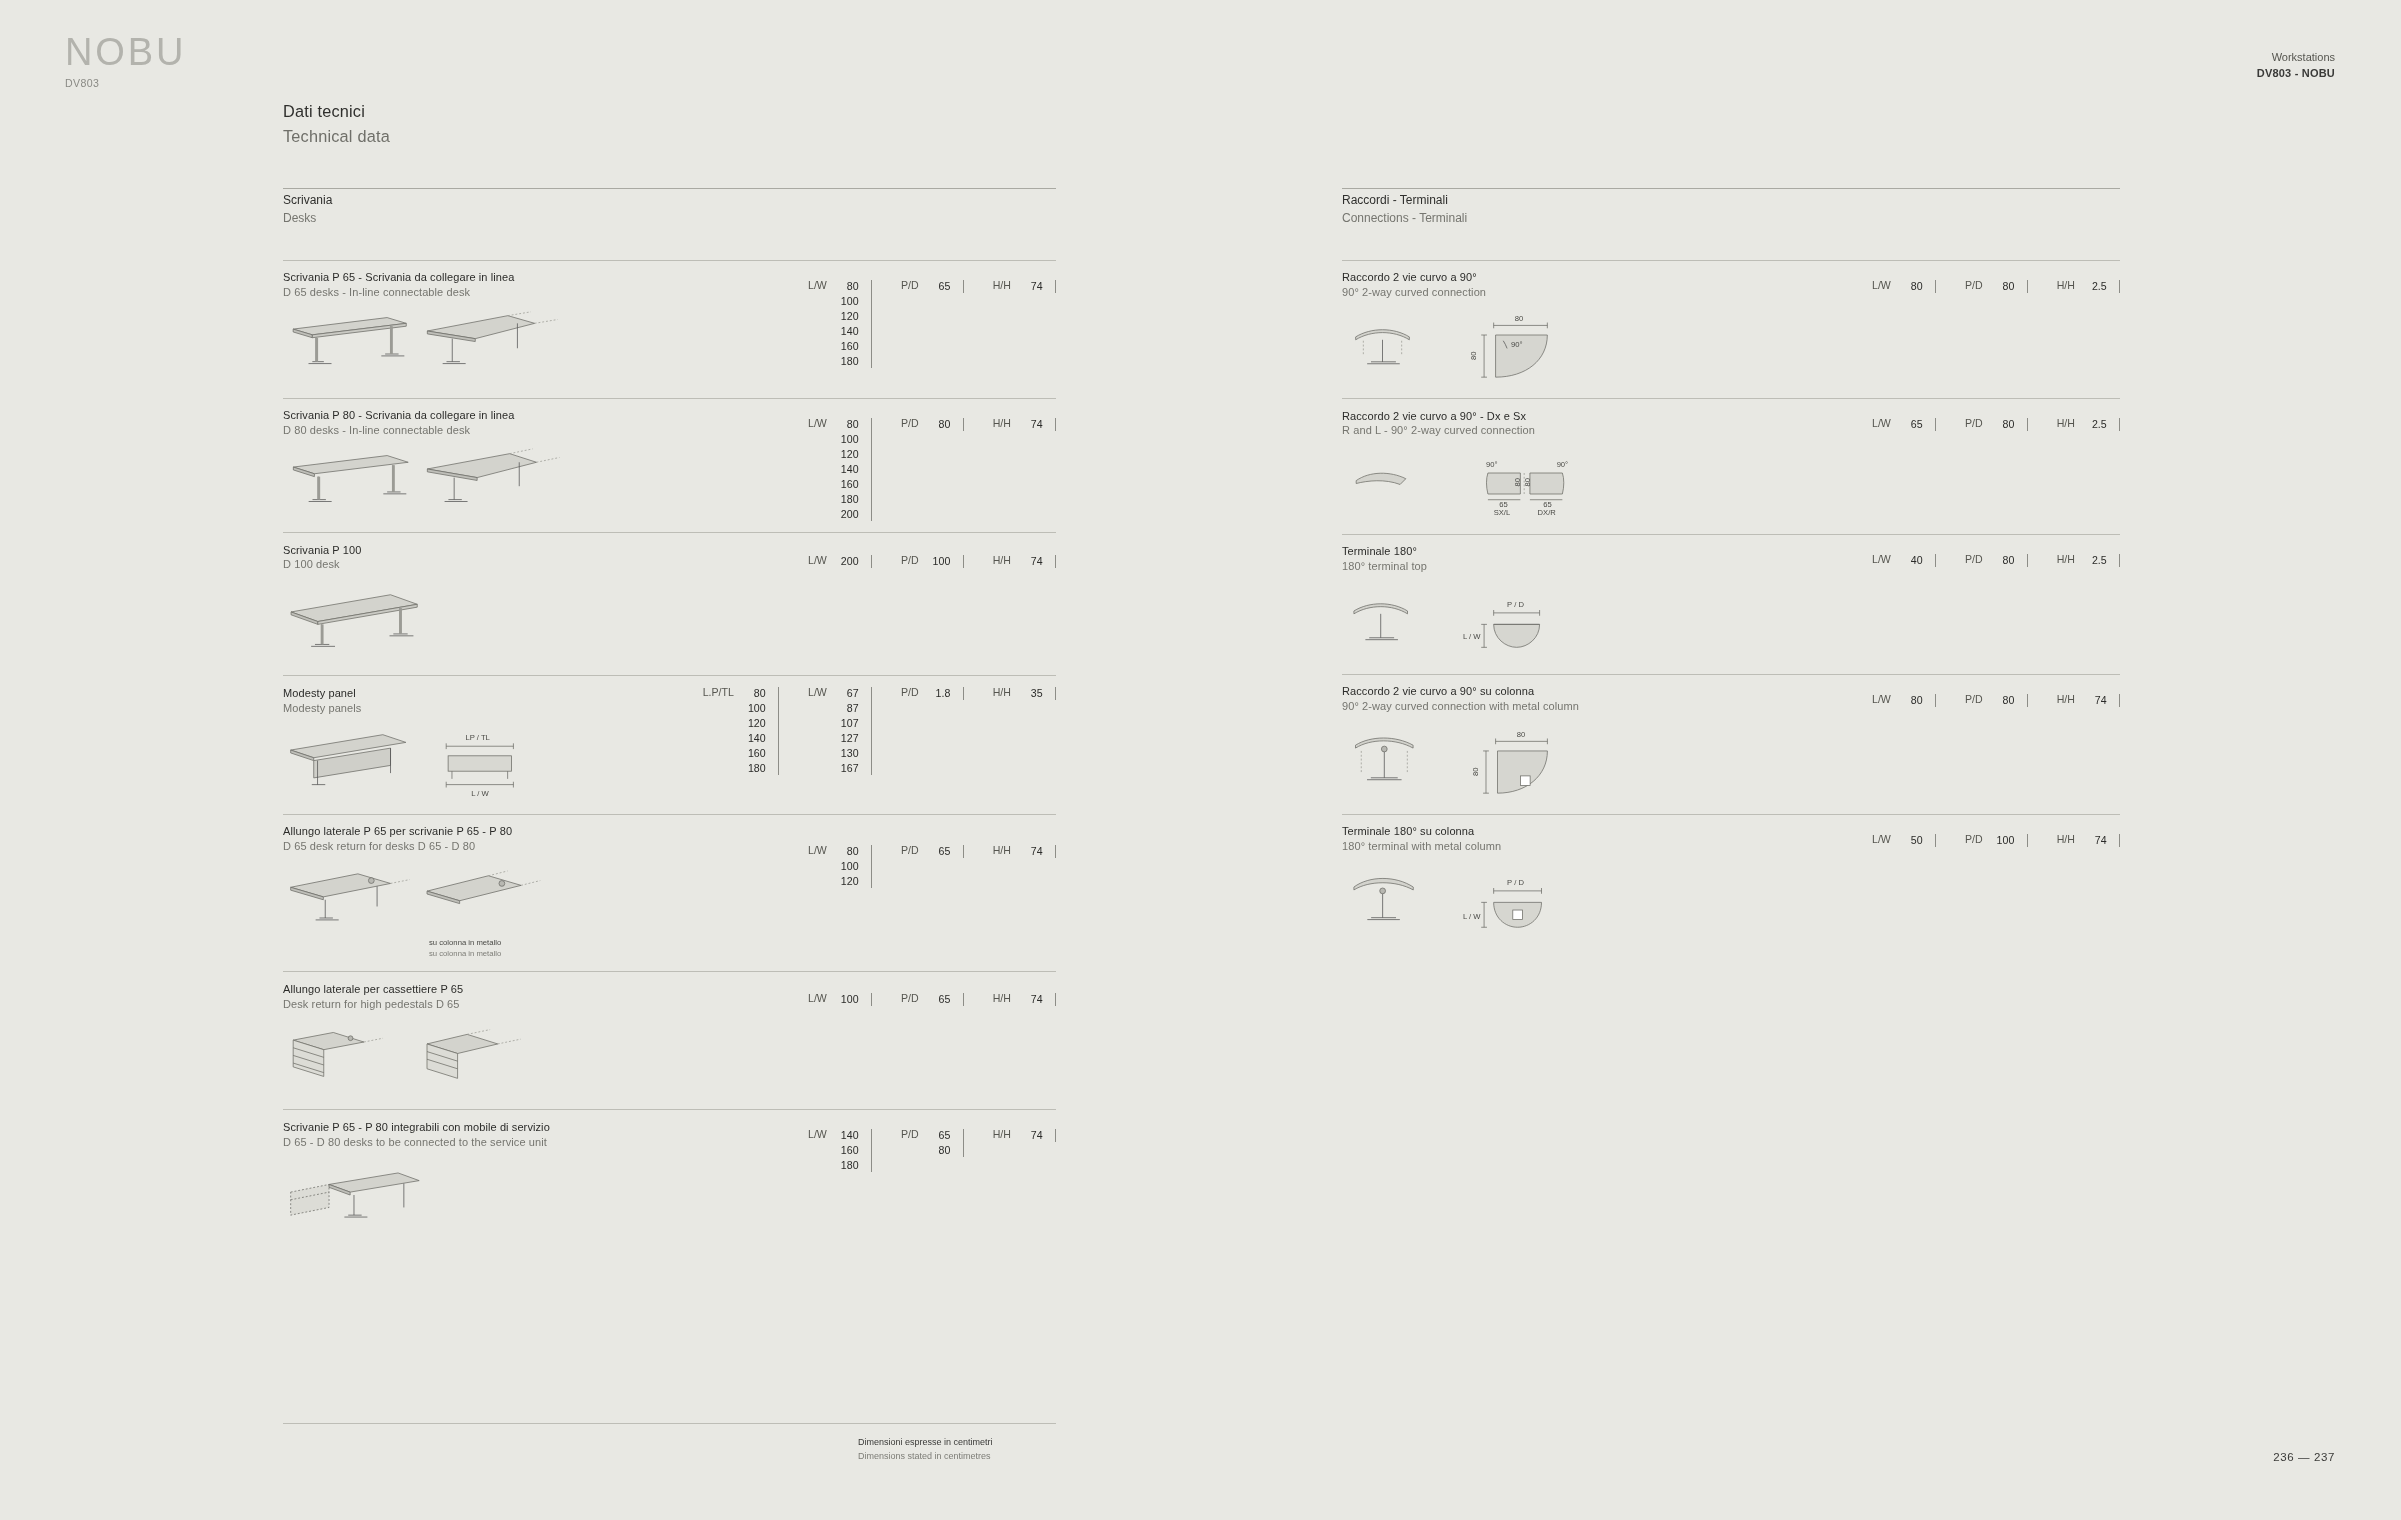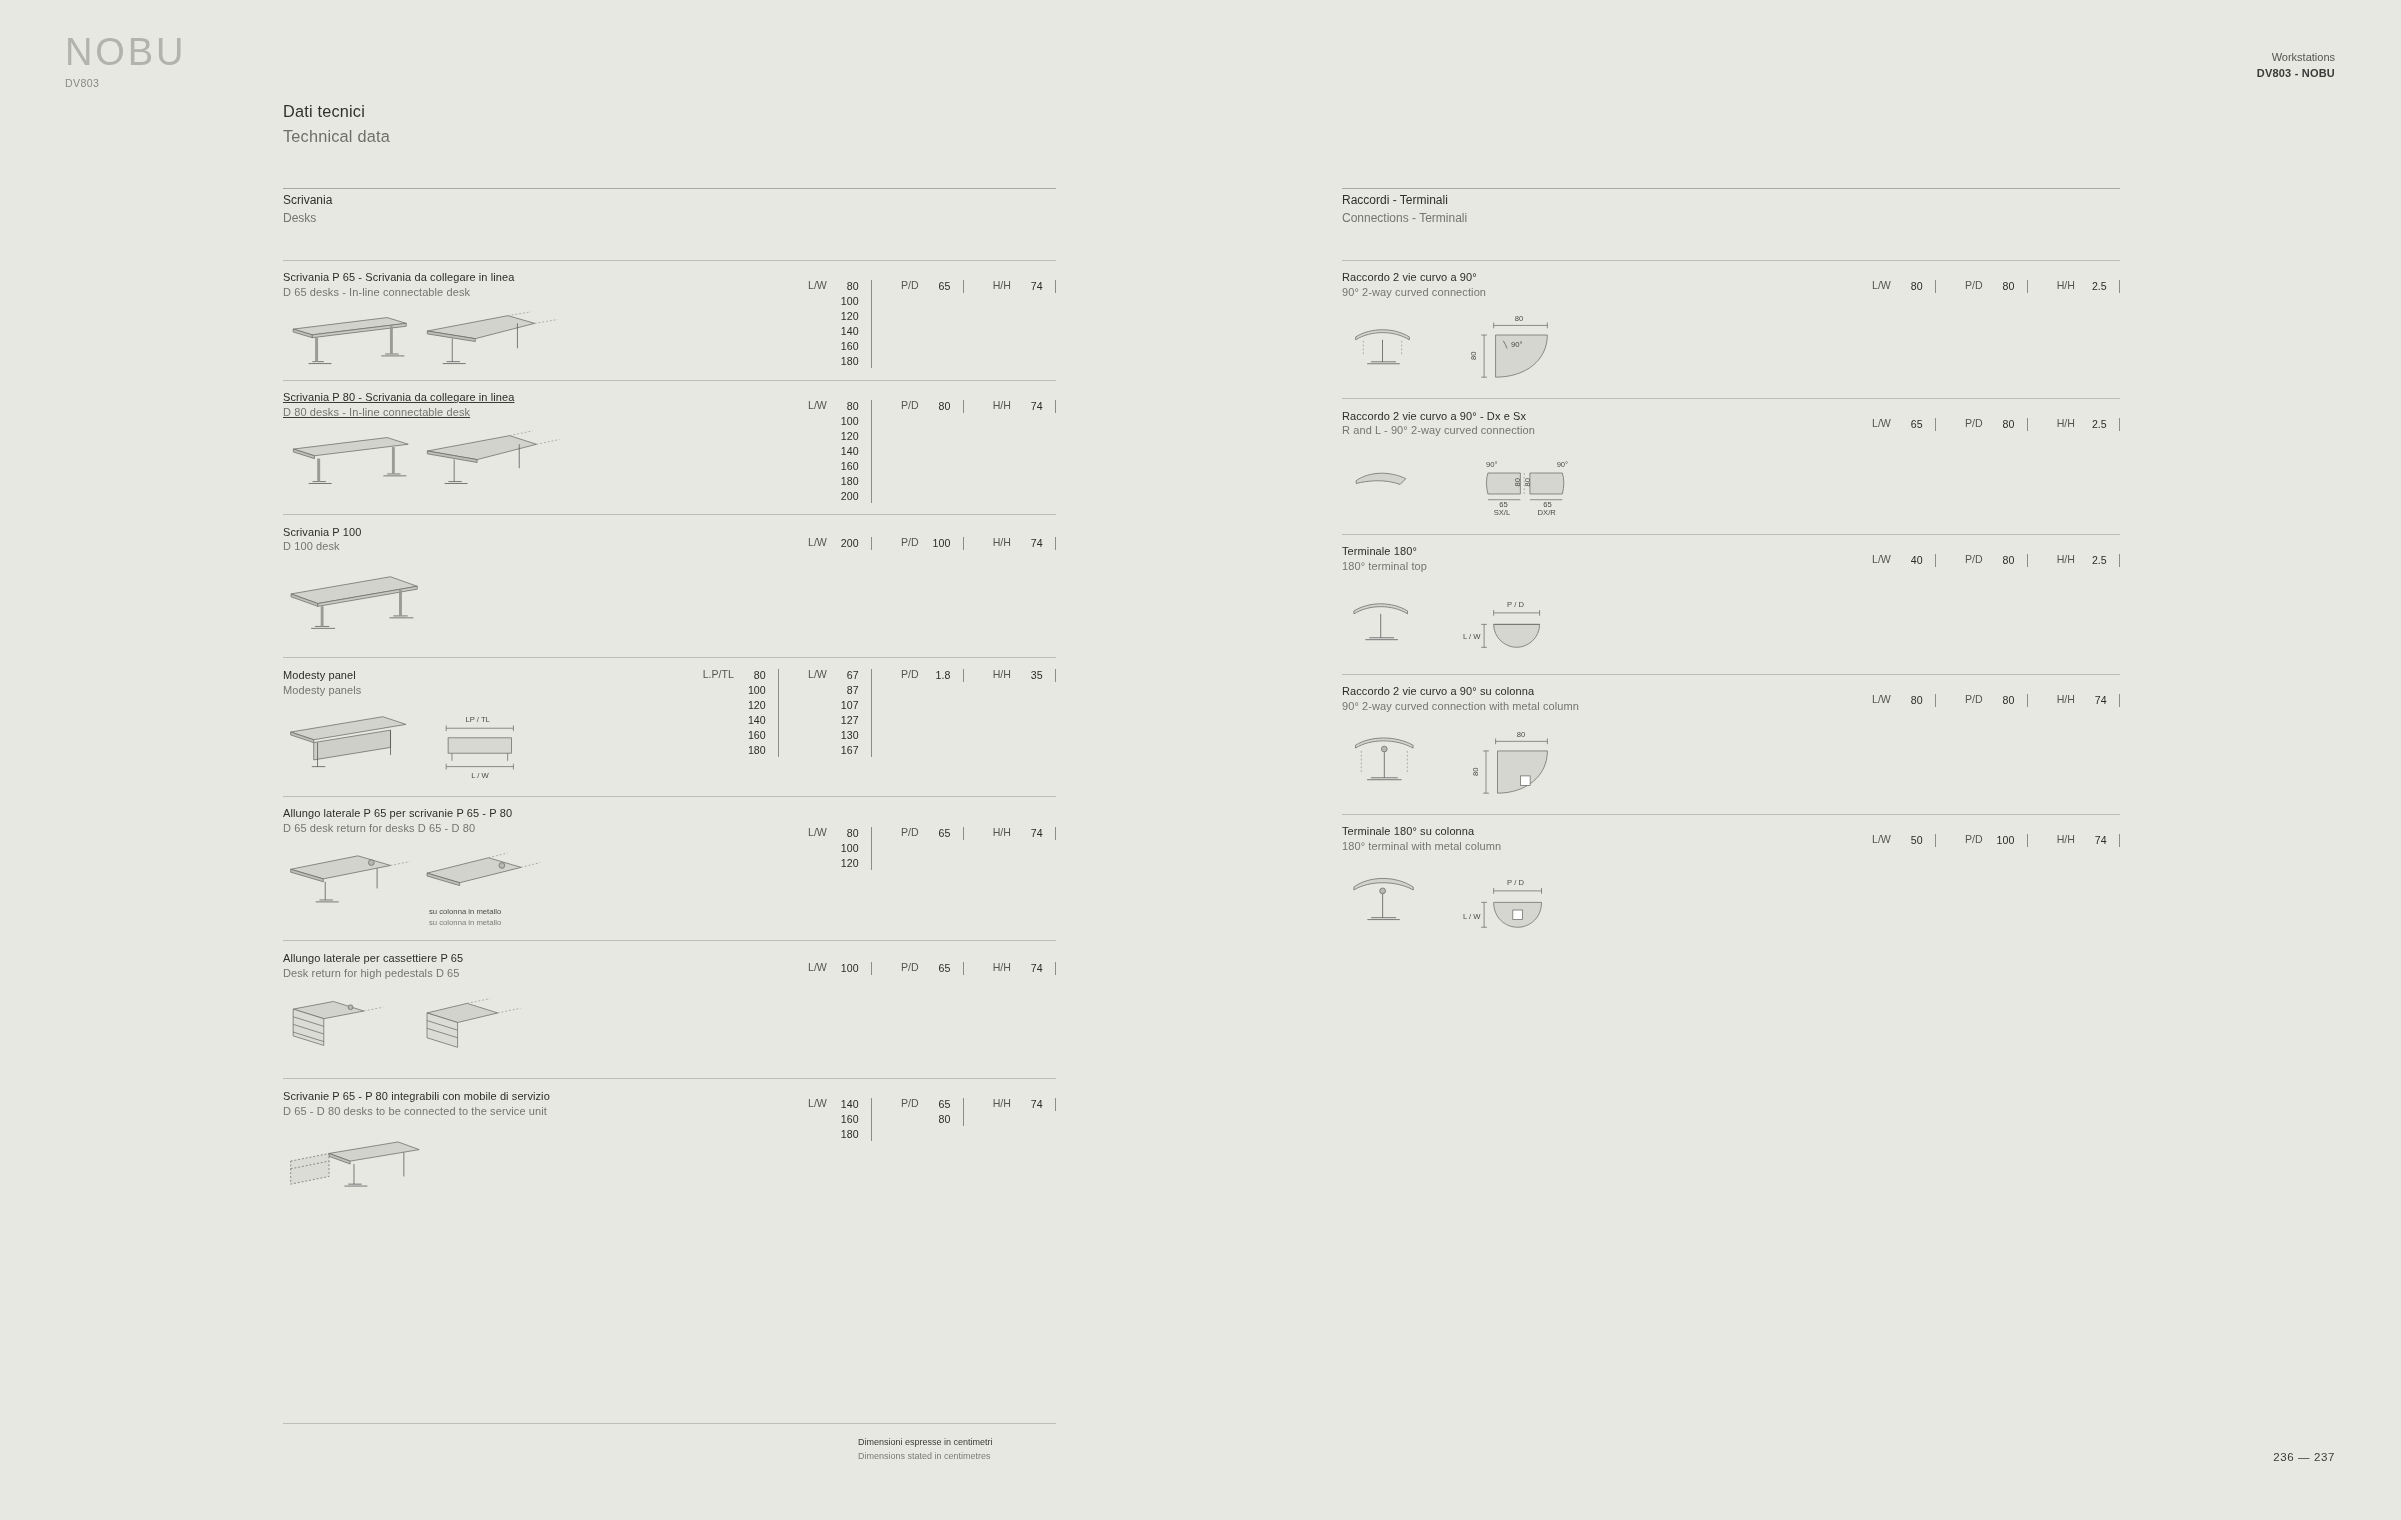--- a/index.html
+++ b/index.html
@@ -179,21 +179,21 @@
             <polygon points="150,24 234,8 262,16 200,32" fill="#d3d3cd"></polygon>
             <polygon points="150,24 200,32 200,35 150,27" fill="#bfbfb9"></polygon>
             <path d="M176,32 L176,56 M170,56 L184,56 M166,58 L190,58" stroke="#555"></path>
             <path d="M244,16 L244,42" stroke="#555"></path>
             <path d="M262,16 L286,12 M234,8 L258,4" stroke="#9b9b95" stroke-dasharray="2,2"></path>
           </g>
         </svg>
       </div>
     </div>
 
-    <div class="row" style="margin-top:3px;text-decoration:underline;">
+    <div class="row" style="margin-top:21px;">
       <div class="row-title">
         <div class="it">Scrivania P 80 - Scrivania da collegare in linea</div>
         <div class="en">D 80 desks - In-line connectable desk</div>
       </div>
       <div class="specs" style="top:18px;">
         <div class="spec">
           <span class="spec-inline">
               <span class="lbl">L/W</span>
           <span class="vals">
                 <div>80</div>
@@ -409,21 +409,21 @@
             <path d="M112,20 L132,16" stroke="#9b9b95" stroke-dasharray="2,2"></path>
           </g>
           <g fill="none" stroke="#6e6e68" stroke-width="0.8">
             <polygon points="150,28 214,12 248,22 184,38" fill="#d3d3cd"></polygon>
             <polygon points="150,28 184,38 184,41 150,31" fill="#bfbfb9"></polygon>
             <circle cx="228" cy="20" r="3" fill="#b8b8b2"></circle>
             <path d="M248,22 L268,17 M214,12 L234,7" stroke="#9b9b95" stroke-dasharray="2,2"></path>
           </g>
         </svg>
       </div>
-      <div class="note" style="margin-left:146px; margin-top:0;">
+      <div class="note" style="margin-left:146px; margin-top:13px;">
         <div>su colonna in metallo</div>
         <div class="en">su colonna in metallo</div>
       </div>
     </div>
 
     <div class="row" style="margin-top:11.5px;">
       <div class="row-title">
         <div class="it">Allungo laterale per cassettiere P 65</div>
         <div class="en">Desk return for high pedestals D 65</div>
       </div>

